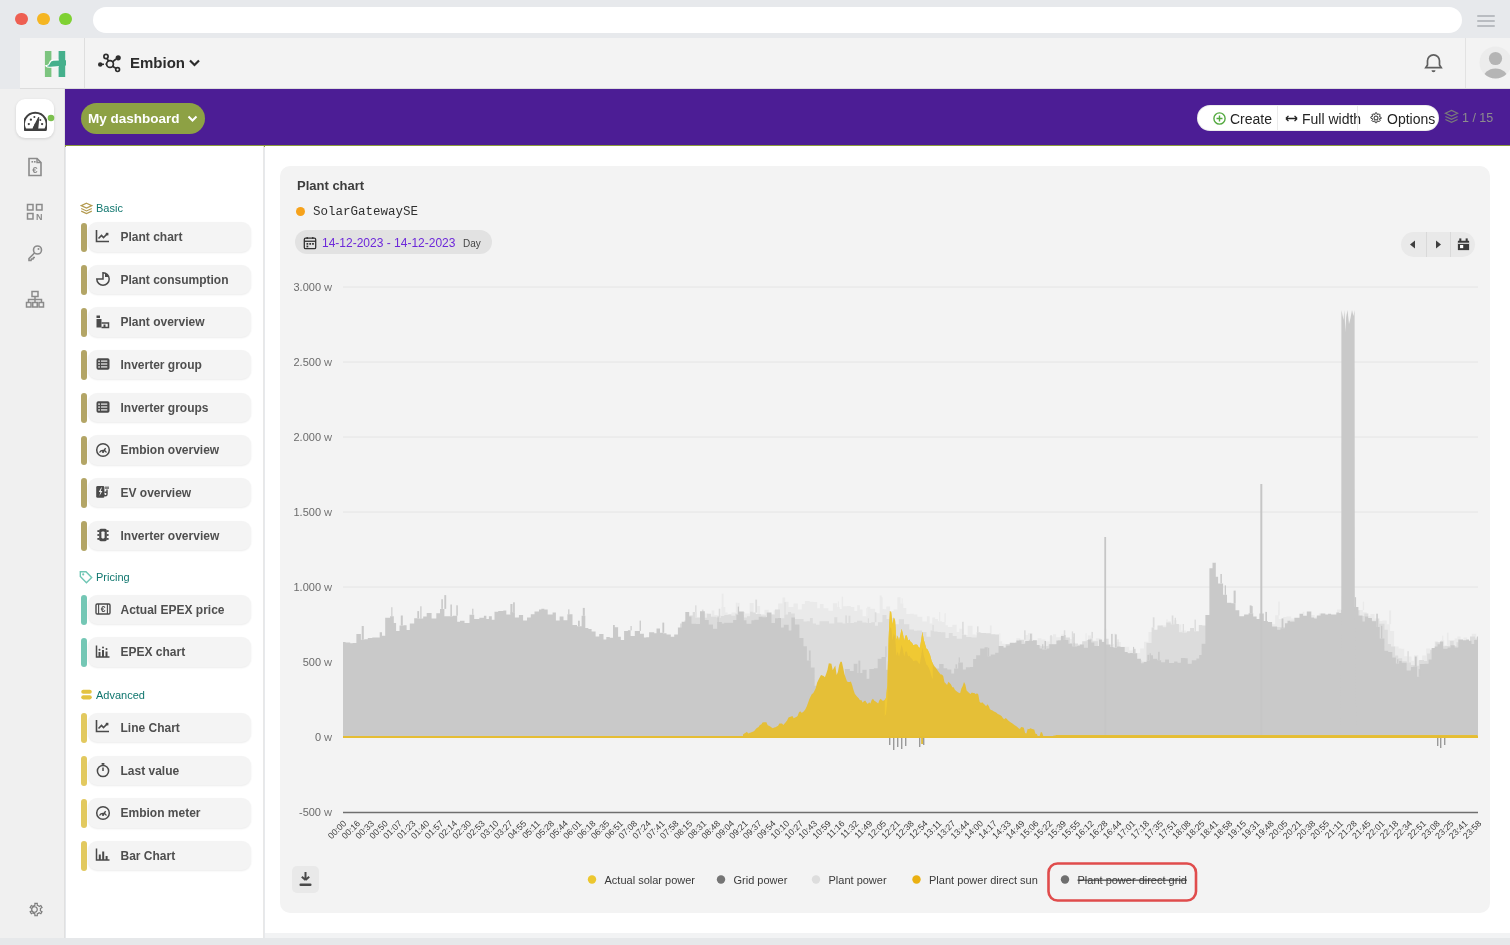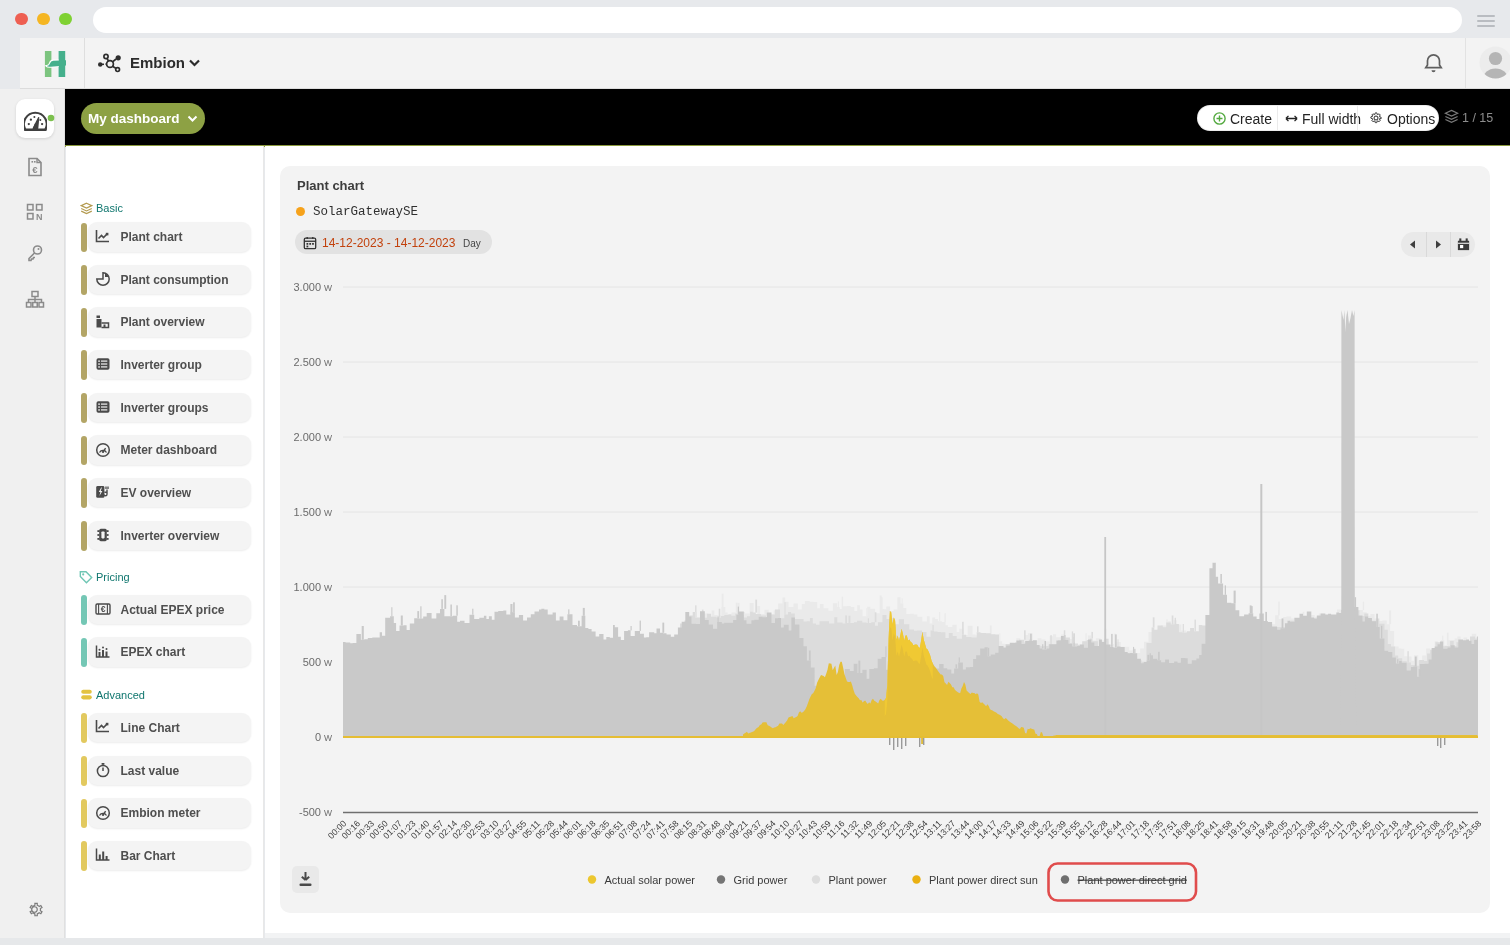--- a/index.html
+++ b/index.html
@@ -7,21 +7,21 @@
 .tl { position:absolute; top:12.7px; width:12.8px; height:12.8px; border-radius:50%; }
 #addr { position:absolute; left:93px; top:7px; width:1369px; height:26px; background:#ffffff; border-radius:13px; }
 #burger { position:absolute; left:1477px; top:0; }
 #burger div { position:absolute; width:18px; height:2.4px; background:#b9bcc1; border-radius:1px; left:0; }
 
 #header { position:absolute; left:0; top:38px; width:1510px; height:51px; background:#f3f3f3; border-bottom:1px solid #dcdcdc;margin-left:20px; }
 #logocell { position:absolute; left:0; top:0; width:65px; height:50px; border-right:1px solid #dedede; }
 #embname { position:absolute; left:110px; top:16px; font-size:15px; font-weight:bold; color:#2c2c2c; }
 #hdrdiv { position:absolute; left:1445px; top:0px; width:1px; height:50px; background:#e2e2e2; }
 
-#toolbar { position:absolute; left:0; top:89px; width:1510px; height:57px; background:#000000; }
+#toolbar { position:absolute; left:0; top:89px; width:1510px; height:57px; background:#4c1d95; }
 #toolbar .oliveline { position:absolute; left:65px; top:56px; width:1445px; height:2px; background:#8b9a3d; }
 #mydash { position:absolute; left:81px; top:14px; width:124px; height:31px; background:#8da144; border-radius:16px; color:#ffffff; font-weight:bold; font-size:13.5px; line-height:31px; text-align:center; }
 #btngroup { position:absolute; left:1198px; top:17px; width:240px; height:24px; background:#ffffff; border-radius:12px; box-shadow:0 0 0 1px #ececec; }
 #btngroup .seg { position:absolute; top:0; height:24px; font-size:14px; color:#242424; font-weight:500; }
 #btngroup .sep { position:absolute; top:0; width:1px; height:24px; background:#ebebeb; }
 #pgcount { position:absolute; left:1462px; top:22px; font-size:12.5px; color:#8d8d8d; }
 
 #rail { position:absolute; left:0; top:89px; width:65px; height:849px; background:#f0f0f0; border-right:1px solid #e0e0e0; }
 #activebox { position:absolute; left:16px; top:10px; width:38px; height:39px; background:#ffffff; border-radius:9px; box-shadow:0 1px 3px rgba(0,0,0,0.13); }
 
@@ -33,21 +33,21 @@
 .witem { position:absolute; left:21.5px; width:163px; height:29.5px; background:#f4f4f4; border-radius:9px; box-shadow:0 1px 2px rgba(0,0,0,0.08); }
 .witem span { position:absolute; left:33px; top:8px; font-size:12px; font-weight:bold; color:#4f4f4f; white-space:nowrap; }
 .witem svg { left:7px !important; }
 
 #main { position:absolute; left:265px; top:146px; width:1245px; height:792px; background:#ffffff; }
 #card { position:absolute; left:15px; top:20px; width:1210px; height:747px; background:#f3f3f3; border-radius:10px; }
 #cardtitle { position:absolute; left:17px; top:12px; font-size:13px; font-weight:bold; color:#3d3d3d; }
 #solardot { position:absolute; left:15.5px; top:40.5px; width:9px; height:9px; border-radius:50%; background:#f6a21b; }
 #solartxt { position:absolute; left:33px; top:39px; font-family:"Liberation Mono",monospace; font-size:12.5px; color:#2f2f2f; }
 #datepill { position:absolute; left:15px; top:64px; width:197px; height:24px; background:#e2e2e2; border-radius:12px; }
-#datepill .dtxt { position:absolute; left:27px; top:5.5px; font-size:12px; color:#c2410c; white-space:nowrap; }
+#datepill .dtxt { position:absolute; left:27px; top:5.5px; font-size:12px; color:#6d28d9; white-space:nowrap; }
 #datepill .day { position:absolute; left:168px; top:8px; font-size:10px; color:#444444; }
 #navpill { position:absolute; left:1121px; top:66px; width:74px; height:25px; background:#e9e9e9; border-radius:12.5px; }
 #navpill .sep { position:absolute; top:0; width:1px; height:25px; background:#d9d9d9; }
 #dlbtn { position:absolute; left:12px; top:700px; width:27px; height:27px; background:#e9e9e9; border-radius:5px; }
 #bstrip1 { position:absolute; left:265px; top:933px; width:1245px; height:5px; background:#f2f3f4; }
 #bstrip2 { position:absolute; left:0; top:938px; width:1510px; height:7px; background:#e6e8ea; }
 </style></head>
 <body>
 <div id="chrome">
   <div class="tl" style="left:15.3px;background:#ee5f52"></div>
@@ -274,21 +274,21 @@
       <span>Inverter groups</span>
     </div>
 <div class="accent" style="top:289.8px;background:#b3a566"></div>
 <div class="witem" style="top:289.2px">
       <svg style="position:absolute;left:7px;top:6.5px" width="16" height="16" viewBox="0 0 16 16">
         <circle cx="8" cy="8" r="6.3" stroke="#4a4a4a" stroke-width="1.5" fill="none"></circle>
         <path d="M4.5,10.5 A4,4 0 0 1 11.5,10.5" stroke="#4a4a4a" stroke-width="1.3" fill="none"></path>
         <line x1="8" y1="10" x2="10.6" y2="6.2" stroke="#4a4a4a" stroke-width="1.4"></line>
         <circle cx="8" cy="10" r="1.1" fill="#4a4a4a"></circle>
       </svg>
-      <span>Meter dashboard</span>
+      <span>Embion overview</span>
     </div>
 <div class="accent" style="top:332.4px;background:#b3a566"></div>
 <div class="witem" style="top:331.9px">
       <svg style="position:absolute;left:7px;top:6.5px" width="16" height="16" viewBox="0 0 16 16">
         <rect x="1.2" y="2" width="8.2" height="11.8" rx="1.4" fill="#4a4a4a"></rect>
         <path d="M6.2,3.6 L3.8,7.9 H5.4 L4.4,12 L7.4,7 H5.7 L6.9,3.6 Z" fill="#f4f4f4"></path>
         <path d="M9.4,8.3 H12 M12,8.3 V5.6 M12,8.3 V10.2 A1.6,1.6 0 0 1 8.8,10.2" stroke="#4a4a4a" stroke-width="1.4" fill="none"></path>
         <path d="M11,2.6 V5 M13,2.6 V5" stroke="#4a4a4a" stroke-width="1.3"></path>
       </svg>
       <span>EV overview</span>

